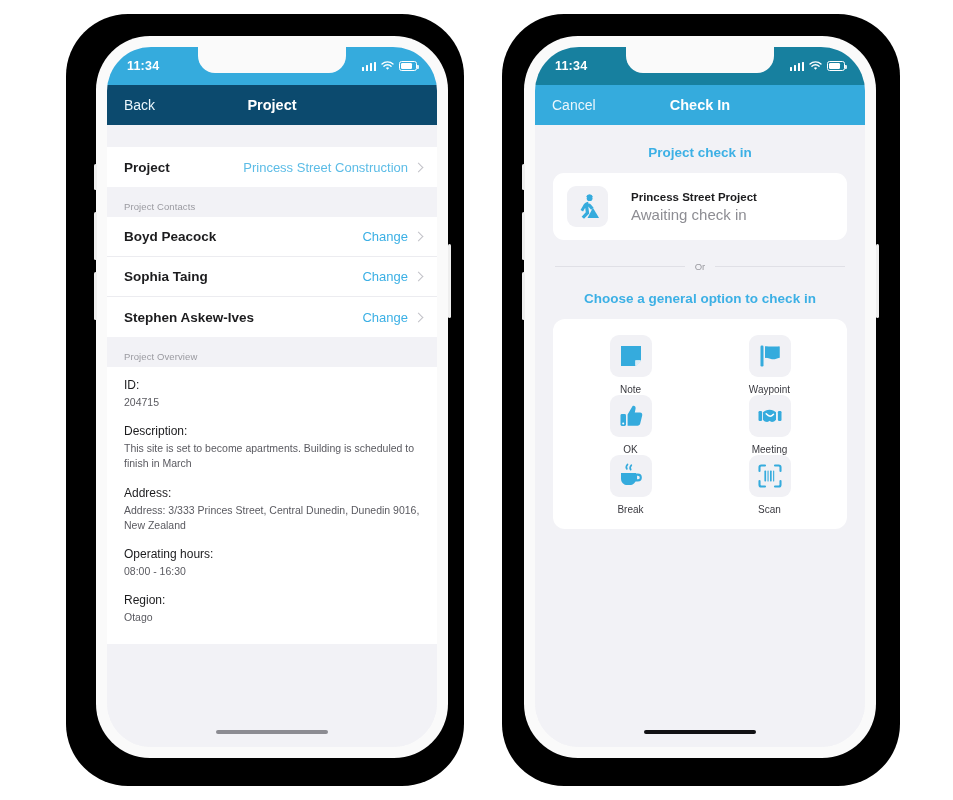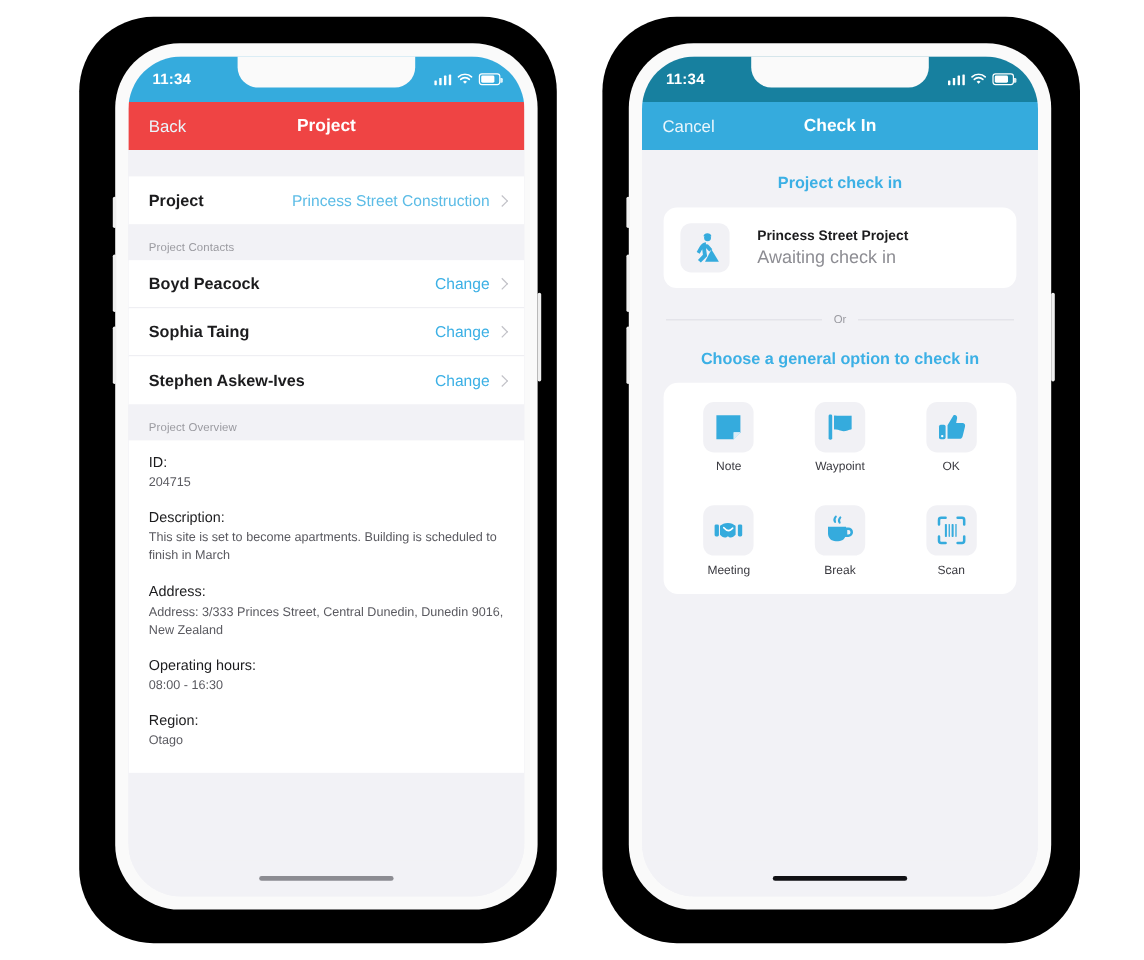--- a/index.html
+++ b/index.html
@@ -157,22 +157,22 @@
   .pc-name { font-size: 11.5px; font-weight: bold; color: #1c1c1e; margin-bottom: 3px; }
   .pc-sub  { font-size: 15px; color: #8d8d93; }
 
   .or-wrap { display: flex; align-items: center; gap: 10px; padding: 21px 2px 19px; }
   .or-line { flex: 1 1 auto; height: 1px; background: #e0e0e6; }
   .or-txt  { font-size: 9.5px; color: #9a9aa0; }
 
   .opts-card {
     background: #fff; border-radius: 12px;
     padding: 16px 8px 14px;
-    display: grid; grid-template-columns: repeat(3, 1fr);
-    row-gap: 26px;
+    display: grid; grid-template-columns: repeat(2, 1fr);
+    row-gap: 0;
   }
   .opt { display: flex; flex-direction: column; align-items: center; gap: 7px; }
   .opt-icon {
     width: 42px; height: 42px;
     background: #f1f1f5; border-radius: 9px;
     display: flex; align-items: center; justify-content: center;
   }
   .opt-label { font-size: 10px; color: #3a3a40; }
 
   
@@ -209,21 +209,21 @@
             </span>
           <svg width="13" height="10" viewBox="0 0 13 10">
             <path d="M6.5 8.8 4.85 7.1a2.35 2.35 0 0 1 3.3 0z" fill="#fff"></path>
             <path d="M2.9 5.2a5.1 5.1 0 0 1 7.2 0" stroke="#fff" stroke-width="1.35" fill="none" stroke-linecap="round"></path>
             <path d="M1 3.1a7.85 7.85 0 0 1 11 0" stroke="#fff" stroke-width="1.35" fill="none" stroke-linecap="round"></path>
           </svg>
           <span class="battery"></span>
         </div>
       </div>
 
-      <div class="navbar" style="background:#ef4444">
+      <div class="navbar" style="background:#0c4a6e">
         <div class="nav-left">Back</div>
         <div class="nav-title">Project</div>
       </div>
 
       <div class="body">
         <div class="gap"></div>
 
         <div class="card-list">
           <div class="row">
             <span class="row-label">Project</span>

